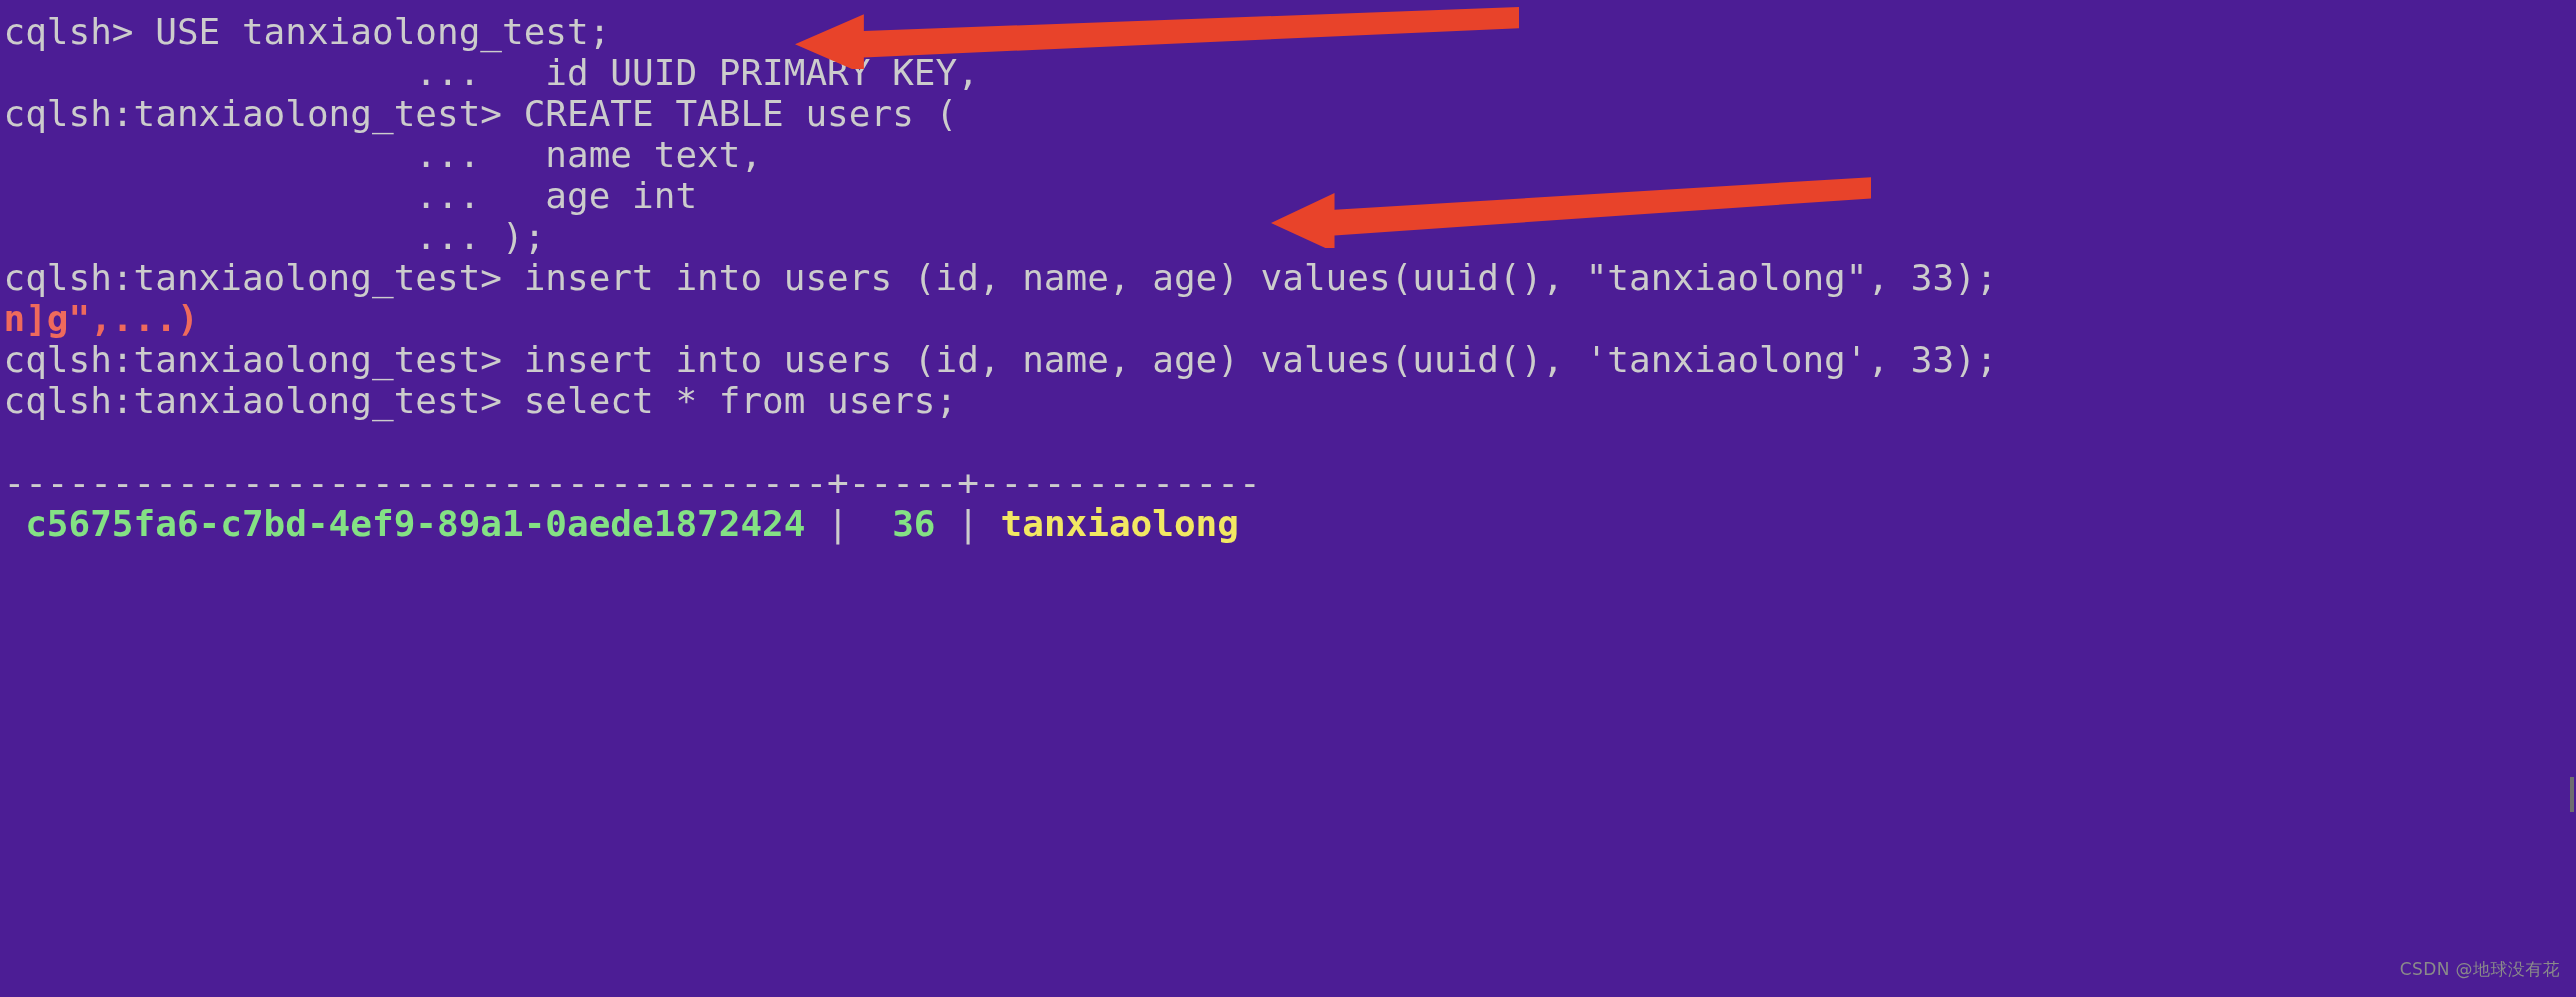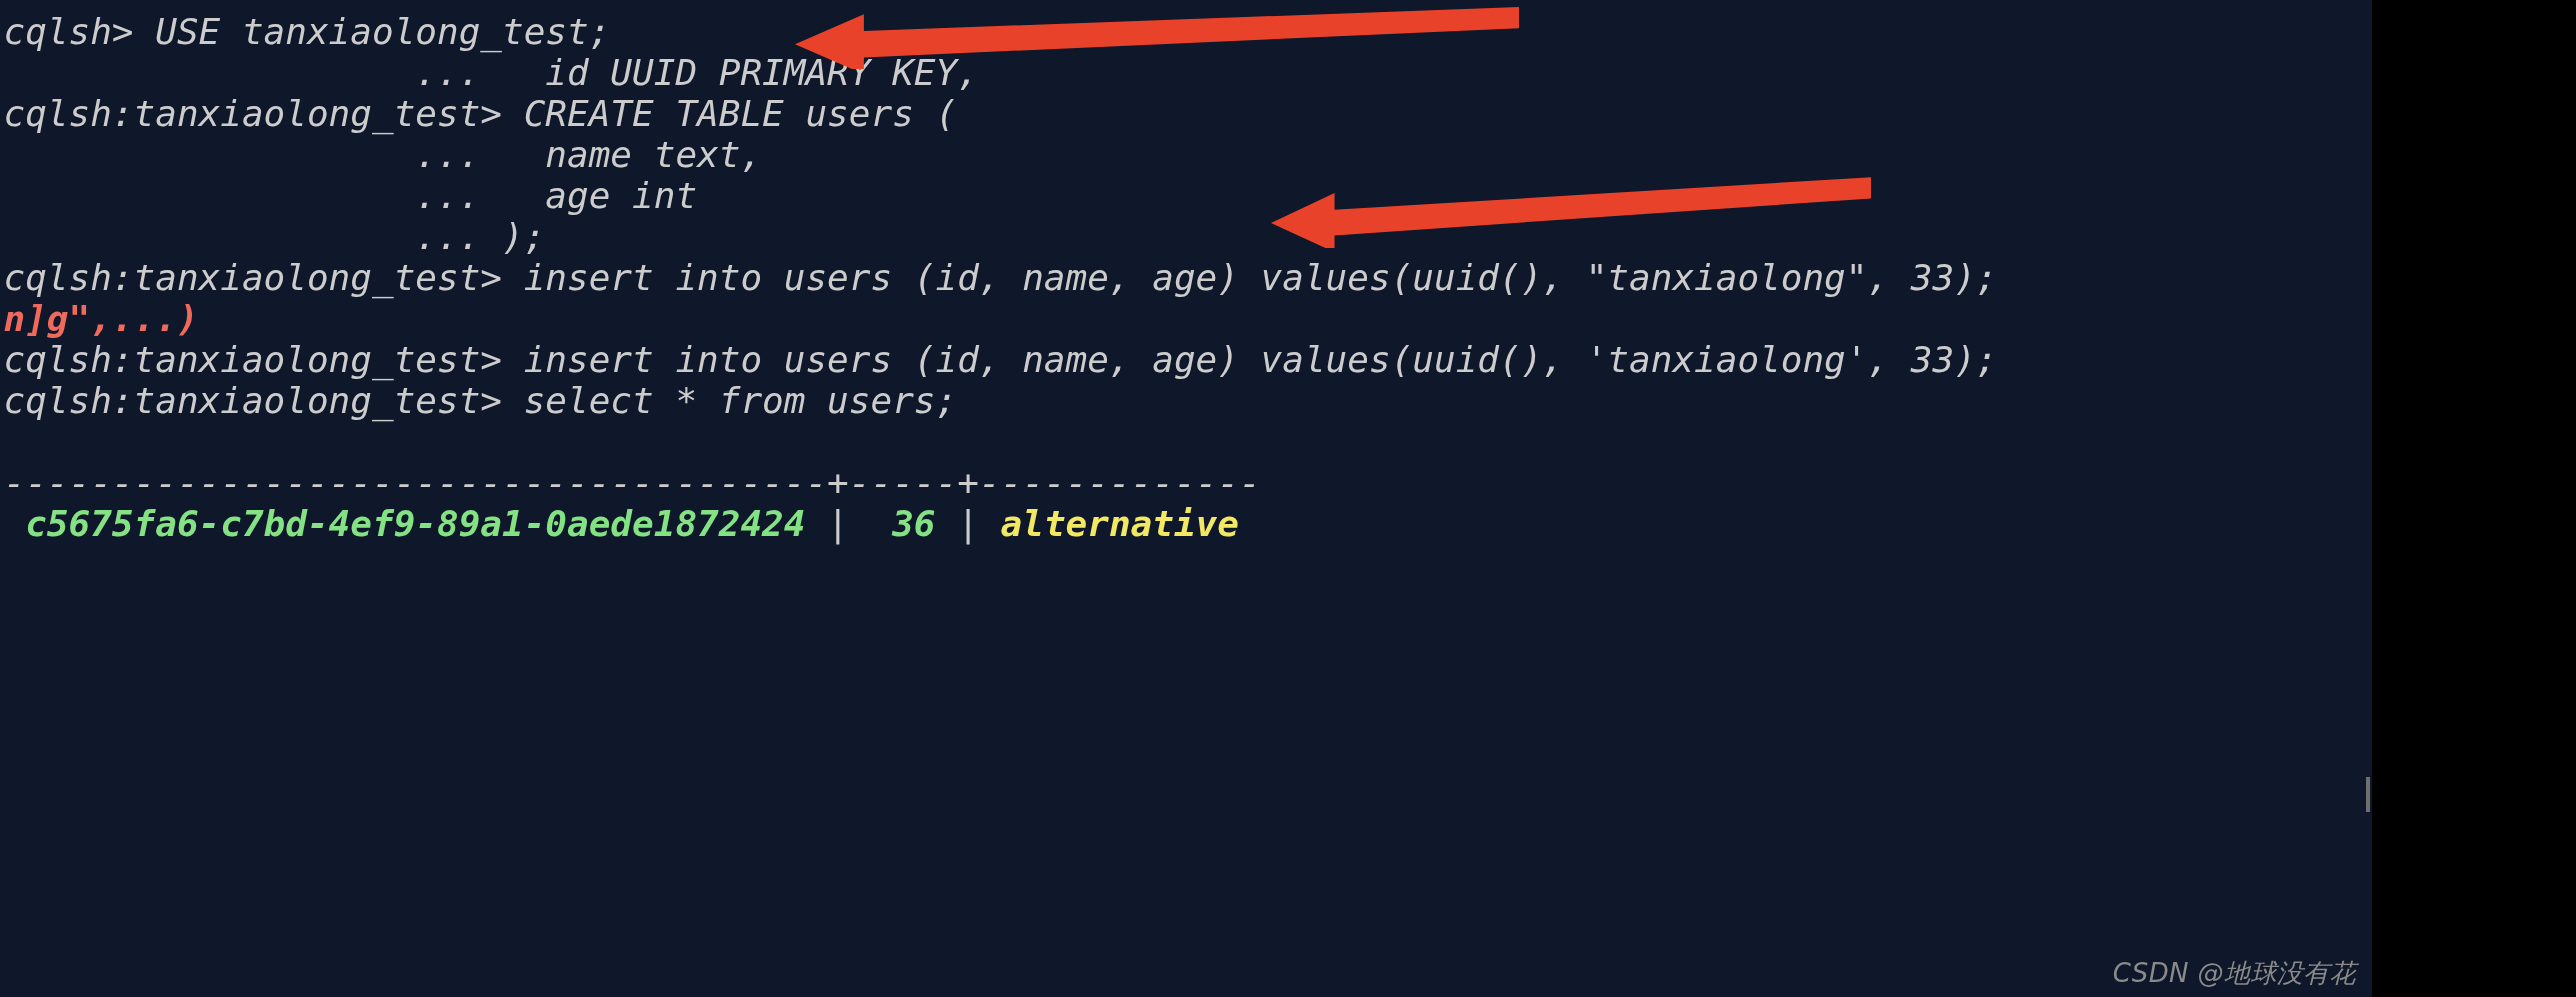--- a/index.html
+++ b/index.html
@@ -9,26 +9,25 @@
   }
   body {
     width: 2576px;
     height: 998px;
     overflow: hidden;
     font-family: "DejaVu Sans Mono", "Liberation Mono", monospace;
   }
 
   #terminal {
     position: relative;
-    width: 2372px;
+    width: 2576px;
     height: 998px;
-    background: #0f172a;
+    background: #4c1d95;
     box-sizing: border-box;
     padding: 10.6px 0 0 0;
-    font-style: italic;
   }
 
   .line {
     font-family: "DejaVu Sans Mono", "Liberation Mono", monospace;
     font-size: 36px;
     line-height: 41px;
     white-space: pre;
     letter-spacing: 0px;
     color: #cccccc;
     padding-left: 3.5px;
@@ -55,24 +54,24 @@
   .arrow {
     position: absolute;
     pointer-events: none;
   }
   .arrow svg { display: block; }
 
   
   #watermark {
     position: absolute;
     right: 16px;
-    bottom: 7px;
+    bottom: 17px;
     color: #8a8a8a;
     font-family: "DejaVu Sans", "Liberation Sans", sans-serif;
-    font-size: 26px;
+    font-size: 17px;
     letter-spacing: 0.4px;
     white-space: pre;
   }
 
   
   #edge-mark {
     position: absolute;
     right: 1.8px;
     top: 777px;
     width: 4.4px;
@@ -94,21 +93,21 @@
   <div class="line c-default">cqlsh:tanxiaolong_test&gt; insert into users (id, name, age) values(uuid(), "tanxiaolong", 33);</div>
   <div class="line c-error">n]g",...)</div>
   <div class="line c-default">cqlsh:tanxiaolong_test&gt; insert into users (id, name, age) values(uuid(), 'tanxiaolong', 33);</div>
   <div class="line c-default">cqlsh:tanxiaolong_test&gt; select * from users;</div>
 
   <div class="line blank"></div>
 
 
   <div class="line c-rule">--------------------------------------+-----+-------------</div>
 
-  <div class="line"><span class="seg c-uuid"> c5675fa6-c7bd-4ef9-89a1-0aede1872424</span><span class="seg c-pipe"> | </span><span class="seg c-int"> 36</span><span class="seg c-pipe"> | </span><span class="seg c-text">alternative</span></div>
+  <div class="line"><span class="seg c-uuid"> c5675fa6-c7bd-4ef9-89a1-0aede1872424</span><span class="seg c-pipe"> | </span><span class="seg c-int"> 36</span><span class="seg c-pipe"> | </span><span class="seg c-text">tanxiaolong</span></div>
 
   <div class="arrow" style="left:795px; top:7px; width:724px; height:62px;">
     <svg width="724" height="62" viewBox="0 0 820 70" xmlns="http://www.w3.org/2000/svg">
       <polygon points="0,42 78,8 78,27 820,0 820,24 78,57 78,76" fill="#e8432a"></polygon>
     </svg>
   </div>
 
   <div class="arrow" style="left:1271px; top:177px; width:600px; height:71px;">
     <svg width="600" height="71" viewBox="0 0 680 80" xmlns="http://www.w3.org/2000/svg">
       <polygon points="0,52 72,18 72,37 680,0 680,24 72,66 72,85" fill="#e8432a"></polygon>

